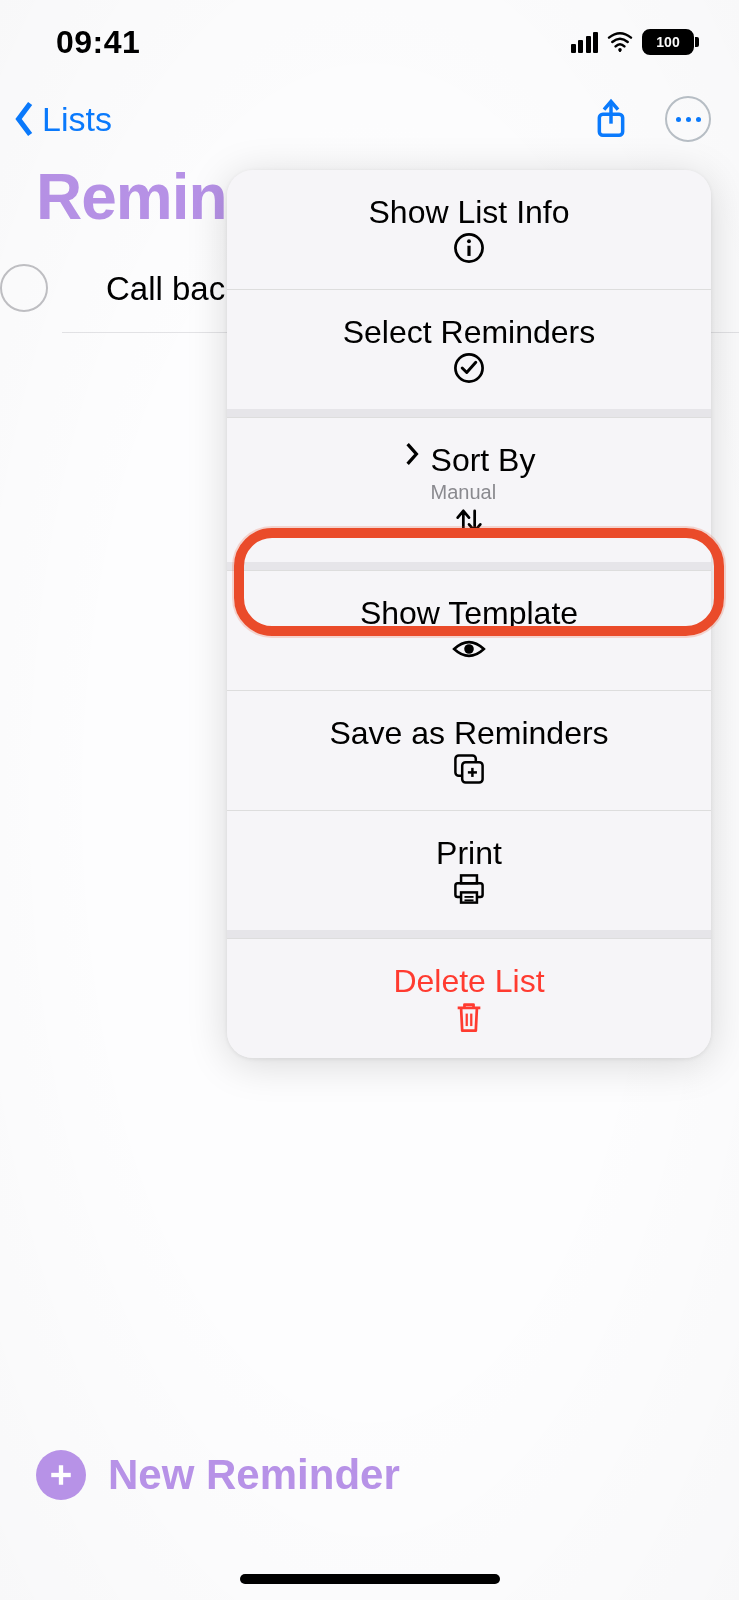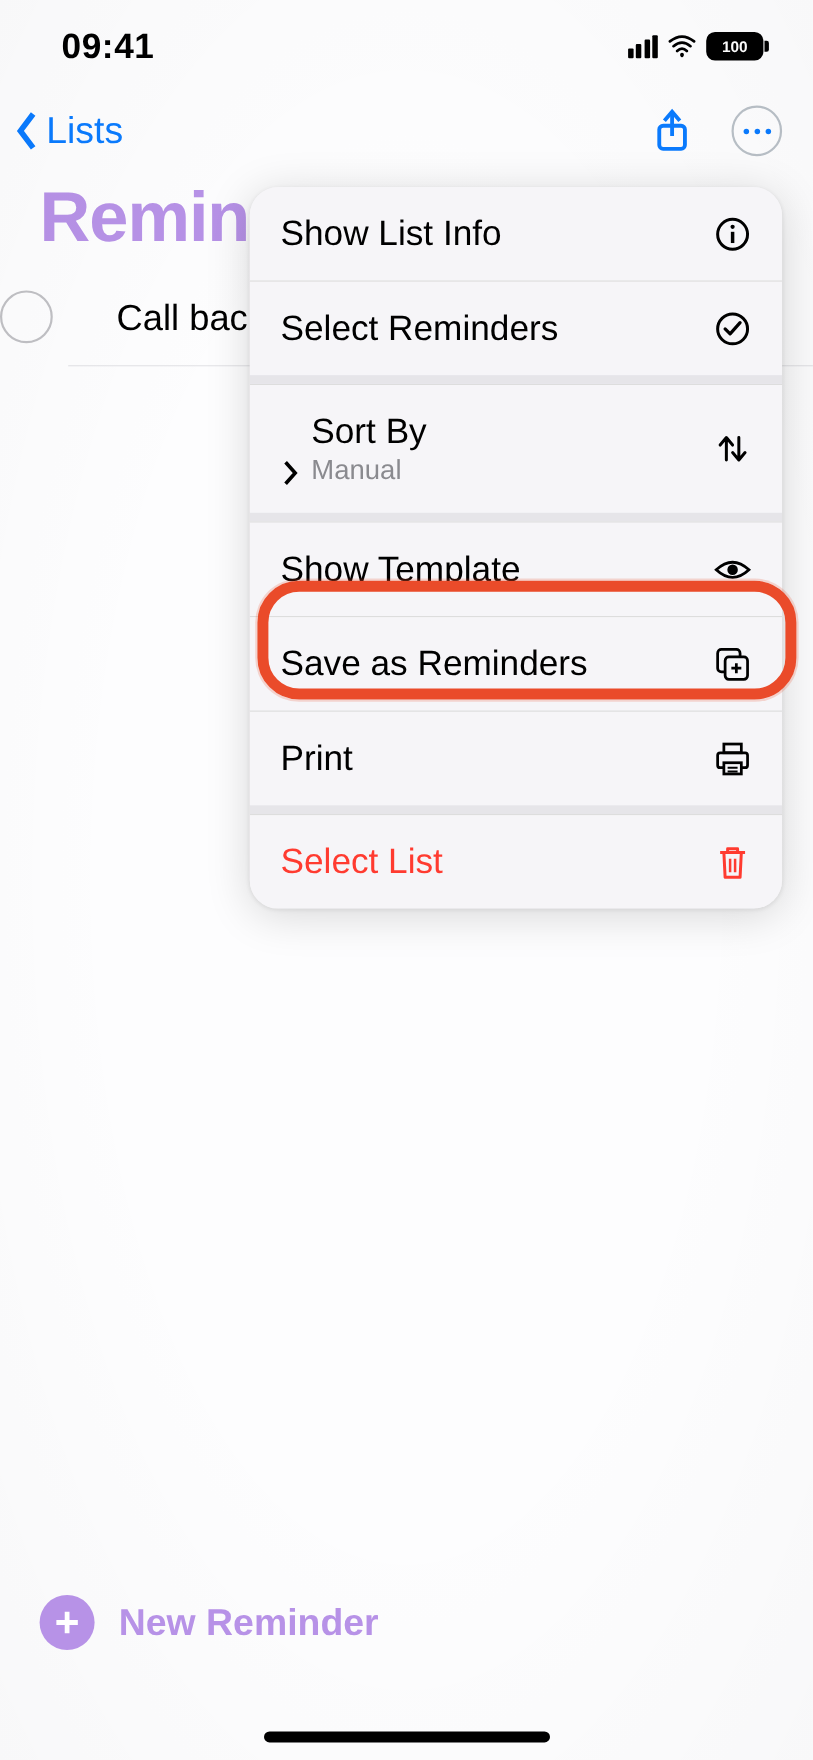--- a/index.html
+++ b/index.html
@@ -29,40 +29,40 @@
   
   .list-title { font-size:64px; font-weight:700; color:#b792e7; padding: 4px 0 22px 36px; letter-spacing:-1px; }
 
   
   .reminder-row { display:flex; align-items:center; padding: 14px 0 24px 36px; border-bottom:1px solid #e3e3e6; margin-left:62px; position:relative; }
   .reminder-row::before { content:""; position:absolute; left:-62px; top:8px; width:44px; height:44px; border:2.5px solid #c0c0c4; border-radius:50%; }
   .reminder-text { font-size:33px; padding-left:8px; }
 
   
   .popover { position:absolute; top:170px; right:28px; width:484px; background:#f3f2f5; border-radius:26px; box-shadow: 0 6px 40px rgba(0,0,0,0.15), 0 1px 4px rgba(0,0,0,0.08); overflow:hidden; }
-  .menu-item { display:flex; align-items:center; justify-content:space-between; padding: 24px 28px; font-size:32px; background:#f6f5f8; }
+  .menu-item { display:flex; align-items:center; justify-content:space-between; padding: 24px 28px; font-size:32px; background:#f6f5f8;flex-direction:column; }
   .menu-item + .menu-item, .menu-group + .menu-group .menu-item:first-child { border-top:1px solid #ddd; }
   .menu-group { border-bottom: 8px solid #e6e5e9; }
   .menu-group:last-child { border-bottom: none; }
   .menu-icon { width:34px; height:34px; flex:0 0 34px; }
   .menu-item.destructive { color:#ff3b30; }
-  .menu-left { display:flex; align-items:flex-end; gap:10px; flex:1; }
+  .menu-left { display:flex; align-items:flex-start; gap:10px; flex:1; }
   .chev-right-small { width:18px; height:24px; stroke:#000; stroke-width:3; fill:none; }
   .sort-block { display:flex; flex-direction:column; }
-  .sort-sub { font-size:25px; color:#8a8a8f; margin-top:2px; }
+  .sort-sub { font-size:20px; color:#8a8a8f; margin-top:2px; }
 
   
   .highlight-ring { position:absolute; border: 10px solid #ea4b2a; border-radius: 38px; box-shadow: 0 0 0 2px rgba(234,75,42,0.2); }
   .highlight-ring.save { top: 528px; left: 234px; width: 490px; height: 108px; }
 
   
   .new-reminder { position:absolute; bottom:100px; left:36px; display:flex; align-items:center; gap:22px; }
   .plus-circle { width:50px; height:50px; background:#b792e7; border-radius:50%; display:flex; align-items:center; justify-content:center; }
   .plus-circle svg { width:26px; height:26px; stroke:#fff; stroke-width:4; }
-  .new-reminder-text { color:#b792e7; font-size:34px; font-weight:600; }
+  .new-reminder-text { color:#b792e7; font-size:42px; font-weight:600; }
 
   
   .home-indicator { position:absolute; bottom:16px; left:50%; transform:translateX(-50%); width:260px; height:10px; background:#000; border-radius:10px; }
 
   
   .dimmer { position:absolute; inset:0; background: radial-gradient(ellipse at center, rgba(0,0,0,0) 50%, rgba(0,0,0,0.02) 100%); pointer-events:none; }
 </style>
 </head>
 <body>
 
@@ -172,21 +172,21 @@
           <rect x="8" y="3" width="14" height="7" stroke="#000" stroke-width="2.2" fill="none"></rect>
           <rect x="3" y="10" width="24" height="12" rx="2" stroke="#000" stroke-width="2.2" fill="none"></rect>
           <rect x="8" y="18" width="14" height="9" stroke="#000" stroke-width="2.2" fill="#f6f5f8"></rect>
           <line x1="11" y1="22" x2="19" y2="22" stroke="#000" stroke-width="1.6"></line>
           <line x1="11" y1="25" x2="19" y2="25" stroke="#000" stroke-width="1.6"></line>
         </svg>
     </div>
   </div>
   <div class="menu-group">
     <div class="menu-item destructive">
-      <span>Select List</span>
+      <span>Delete List</span>
       <svg class="menu-icon" viewBox="0 0 28 30">
           <path d="M4 7 H24 M10 7 V4 H18 V7 M7 7 L8 27 H20 L21 7" stroke="#ff3b30" stroke-width="2.4" fill="none" stroke-linejoin="round"></path>
           <line x1="12" y1="12" x2="12" y2="23" stroke="#ff3b30" stroke-width="2"></line>
           <line x1="16" y1="12" x2="16" y2="23" stroke="#ff3b30" stroke-width="2"></line>
         </svg>
     </div>
   </div>
 </div>
 
 <div class="highlight-ring save"></div>

